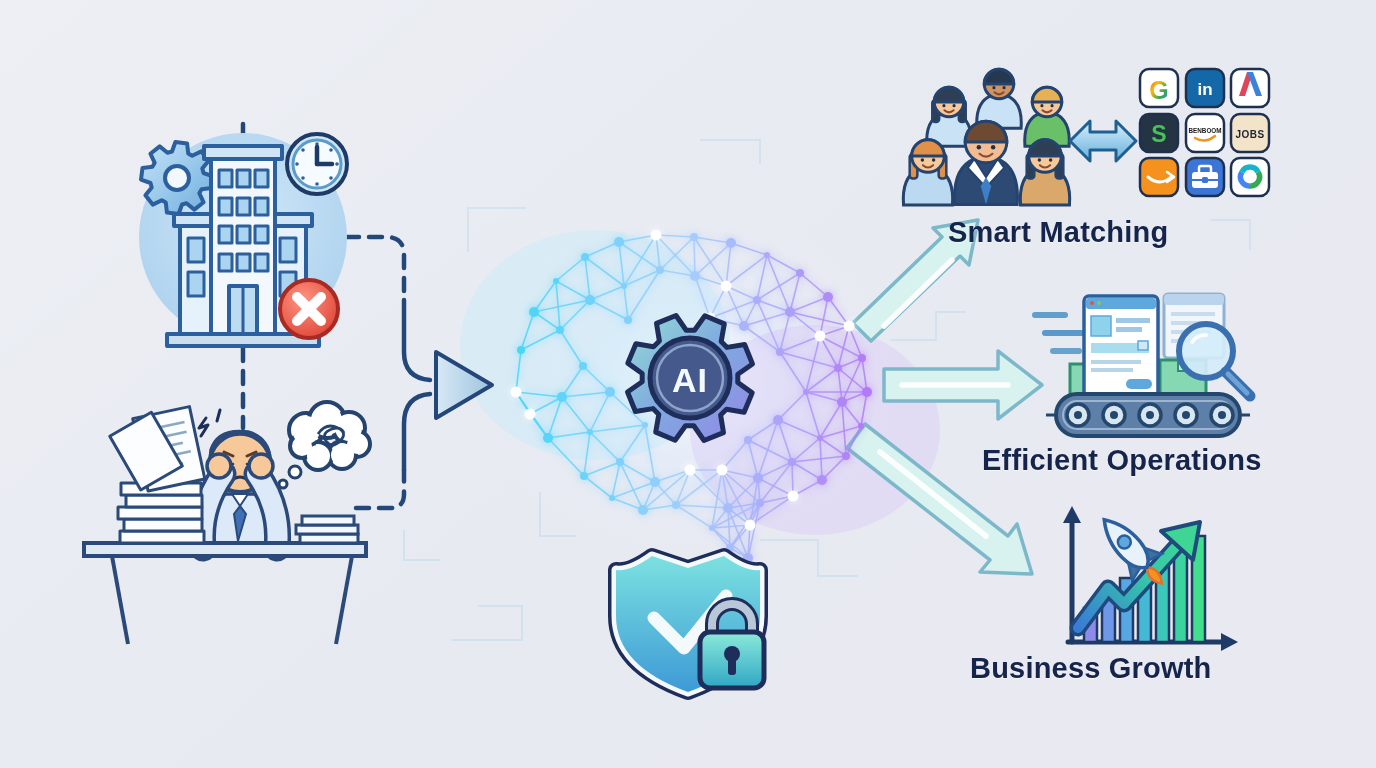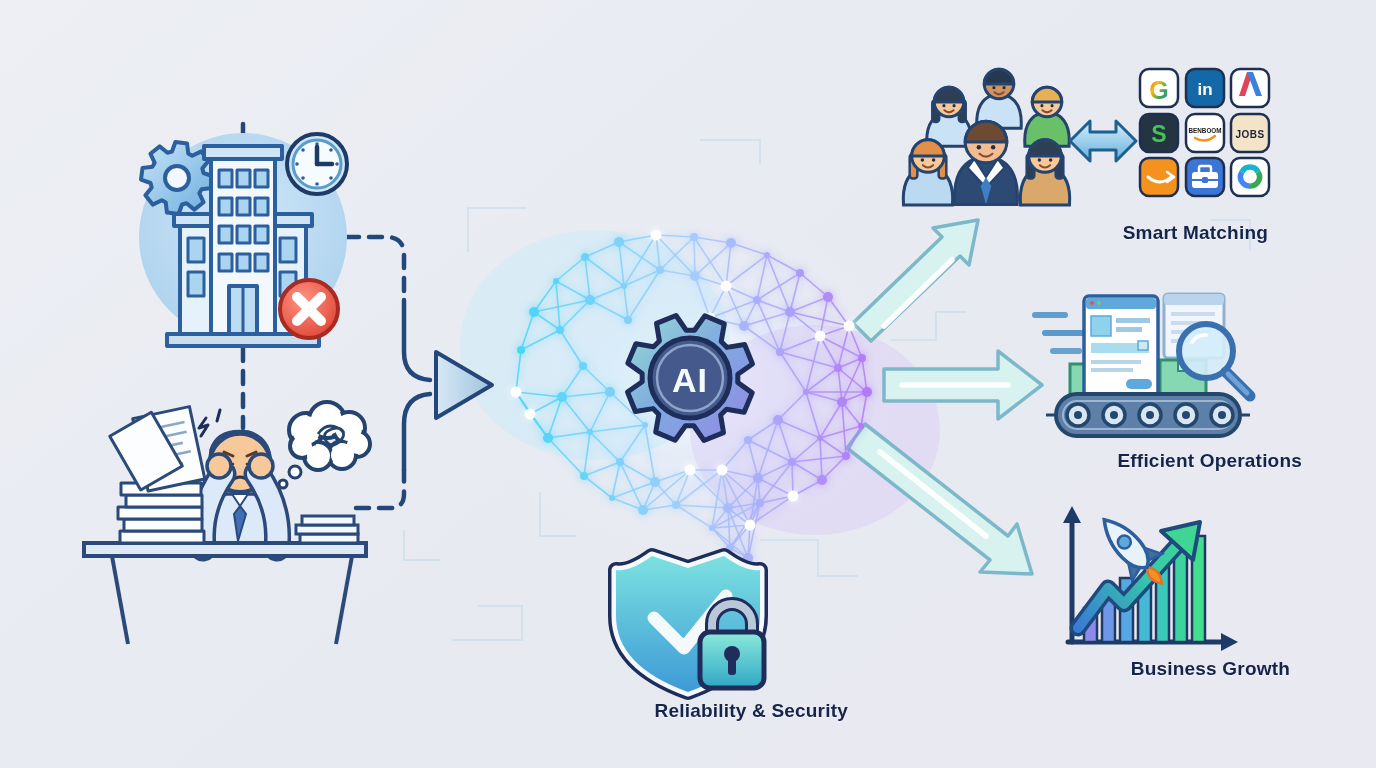--- a/index.html
+++ b/index.html
@@ -3,22 +3,22 @@
 <meta charset="utf-8">
 <style>
   html,body{margin:0;padding:0;}
   .canvas{
     position:relative;width:1376px;height:768px;overflow:hidden;
     background:linear-gradient(140deg,#edeff4 0%,#e7eaf1 48%,#e9e9f1 100%);
     font-family:"Liberation Sans",sans-serif;
   }
   svg{position:absolute;left:0;top:0;}
   .label{
-    position:absolute;font-weight:700;font-size:19px;color:#15244a;
-    text-align:right;letter-spacing:.2px;text-shadow:0 1px 0 rgba(255,255,255,.55);margin-top:6px;
+    position:absolute;font-weight:700;font-size:29px;color:#15244a;
+    text-align:left;letter-spacing:.2px;text-shadow:0 1px 0 rgba(255,255,255,.55);
   }
   text{font-family:"Liberation Sans",sans-serif;}
 </style>
 </head>
 <body>
 
 <div class="canvas">
 <svg id="scene" width="1376" height="768" viewBox="0 0 1376 768">
 <defs>
   <radialGradient id="brainGlow" cx="50%" cy="50%" r="50%">
@@ -938,14 +938,13 @@
     <rect x="700" y="632" width="64" height="56" rx="10" fill="url(#lockGrad)" stroke="#1e2d5a" stroke-width="5"></rect>
     <circle cx="732" cy="654" r="8" fill="#1e2d5a"></circle>
     <rect x="728" y="658" width="8" height="17" rx="3" fill="#1e2d5a"></rect>
   </g>
 </g>
 </svg>
 
 <div class="label" style="left:948px;top:216px;width:320px;">Smart Matching</div>
 <div class="label" style="left:970px;top:652px;width:320px;">Business Growth</div>
 <div class="label" style="left:982px;top:444px;width:320px;">Efficient Operations</div>
-<div class="label" style="left:528px;top:694px;width:320px;">Reliability &amp; Security</div>
 </div>
 
 </body></html>

